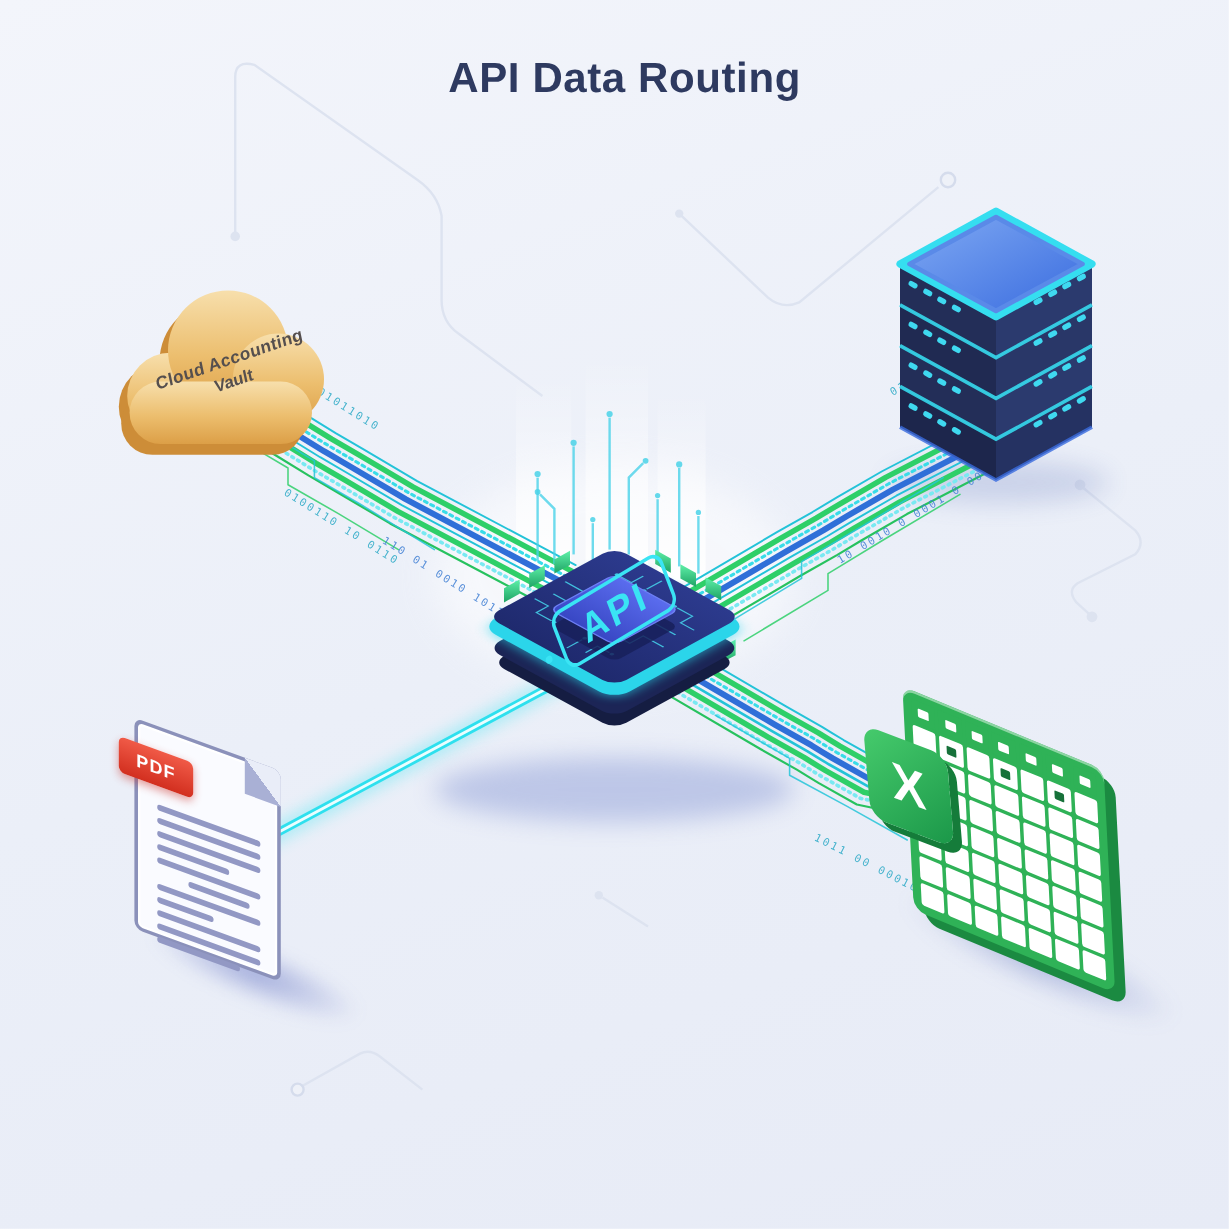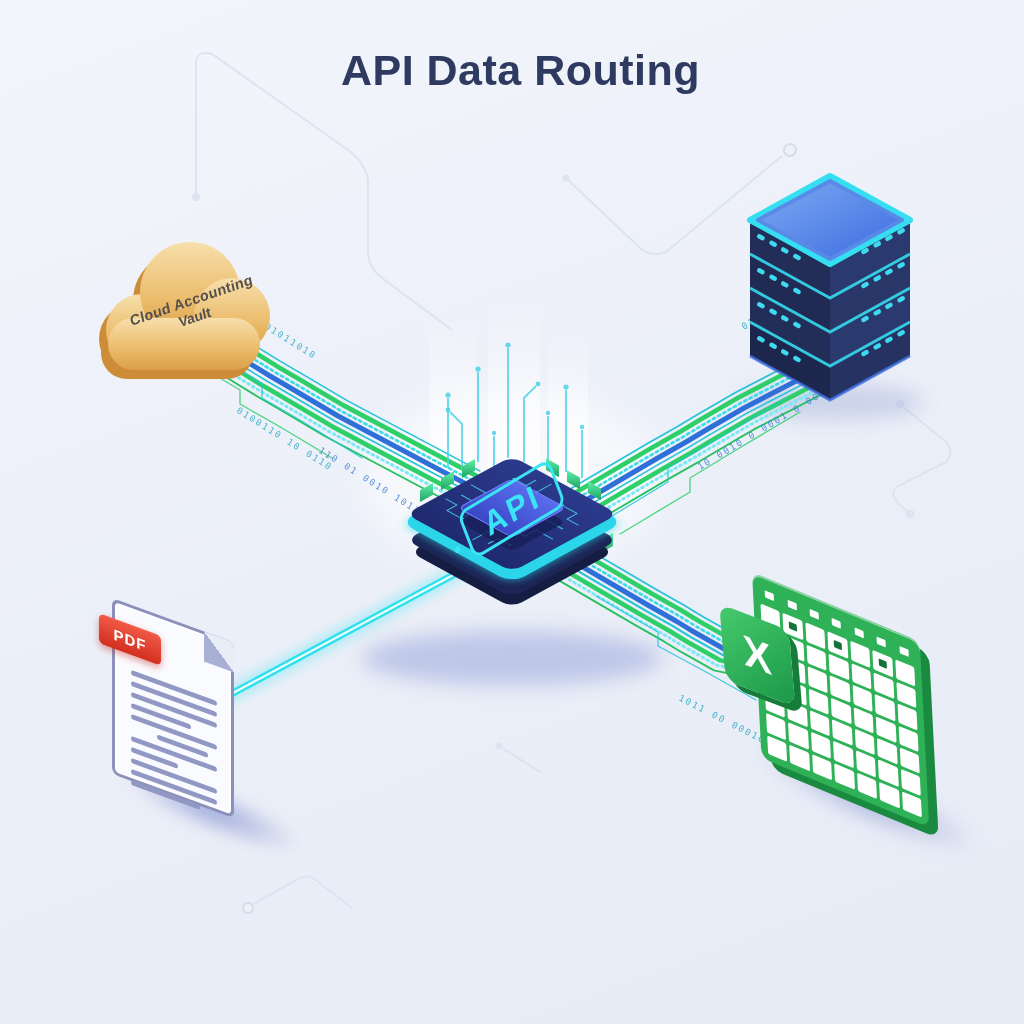--- a/index.html
+++ b/index.html
@@ -5,21 +5,21 @@
   html,body{margin:0;padding:0;}
   body{
     width:1024px;height:1024px;position:relative;overflow:hidden;
     background:linear-gradient(160deg,#f3f5fb 0%,#ebeff8 50%,#e7ebf6 100%);
     font-family:"Liberation Sans", sans-serif;
   }
   .stage{position:absolute;inset:0;}
   
   .title{
     position:absolute;left:17px;right:0;top:46px;text-align:center;
-    font-size:43px;font-weight:bold;color:#2e3a60;letter-spacing:.5px;z-index:9;
+    font-size:35px;font-weight:bold;color:#2e3a60;letter-spacing:.5px;z-index:9;
   }
   
   svg.art{position:absolute;left:0;top:0;z-index:2;}
   .bgline{stroke:#dde3f0;stroke-width:2;fill:none;}
   .bgdot{fill:#eef1f8;stroke:#d5dcec;stroke-width:2;}
   .bgdot-f{fill:#dde3f0;stroke:none;}
   .stream path,.stream use{fill:none;stroke-linecap:round;stroke-linejoin:round;}
   .s-teal{stroke:#23c3d8;stroke-width:1.6;}
   .s-teal-b{stroke:#23c3d8;stroke-width:2.2;}
   .s-green{stroke:#2ecf68;stroke-width:4.6;}

